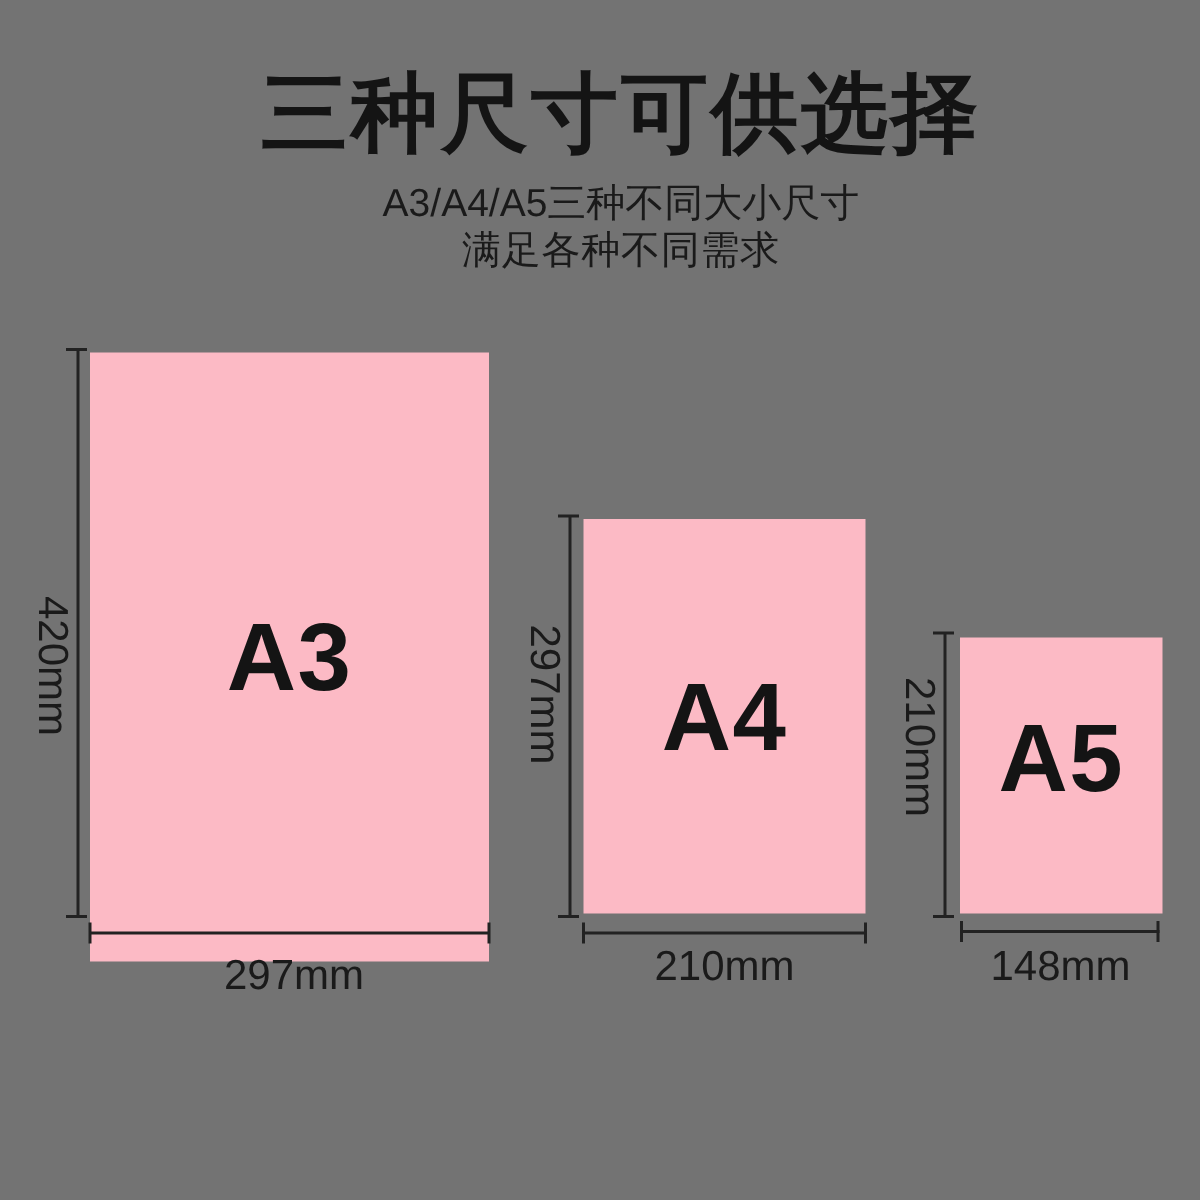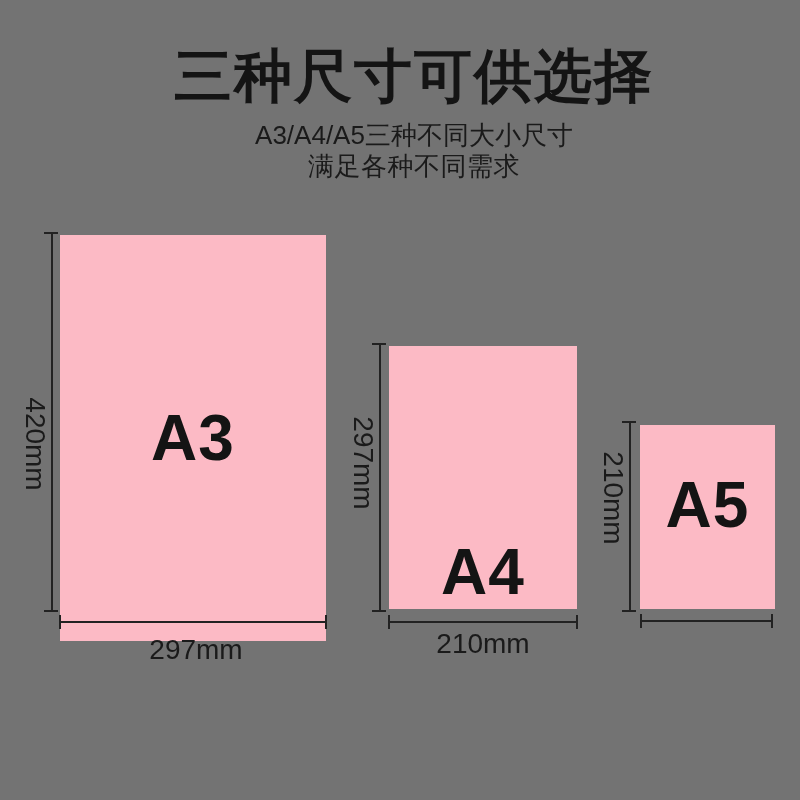--- a/index.html
+++ b/index.html
@@ -66,21 +66,21 @@
     align-items: center;
     justify-content: center;
   }
   .paper-label {
     font-size: 64px;
     font-weight: 800;
     color: #141414;
     letter-spacing: 1px;
   }
   .paper-a3 { left: 60px;  top: 235px; width: 266px; height: 406px; }
-  .paper-a4 { left: 389px; top: 346px; width: 188px; height: 263px; align-items: flex-end; }
+  .paper-a4 { left: 389px; top: 346px; width: 188px; height: 263px; }
   .paper-a5 { left: 640px; top: 425px; width: 135px; height: 184px; }
   .paper-a5 .paper-label { transform: translateY(-12px); }
 
   
   .line-v  { position: absolute; width: 2px;  background: #222222; }
   .cap-h   { position: absolute; width: 14px; height: 2px; background: #222222; }
   .line-h  { position: absolute; height: 2px; background: #222222; }
   .tick-v  { position: absolute; width: 2px;  height: 14px; background: #222222; }
 
   .dim-label {
@@ -139,14 +139,15 @@
   </div>
 
   <div class="line-v" style="left:629px; top:422px; height:190px;"></div>
   <div class="cap-h" style="left:622px; top:421px;"></div>
   <div class="cap-h" style="left:622px; top:610px;"></div>
   <div class="dim-label vertical" style="left:613px; top:498px;">210mm</div>
 
   <div class="line-h" style="left:641px; top:620px; width:132px;"></div>
   <div class="tick-v" style="left:640px; top:614px;"></div>
   <div class="tick-v" style="left:771px; top:614px;"></div>
+  <div class="dim-label" style="left:707px; top:644px;">148mm</div>
 
 </div>
 
 </body></html>

